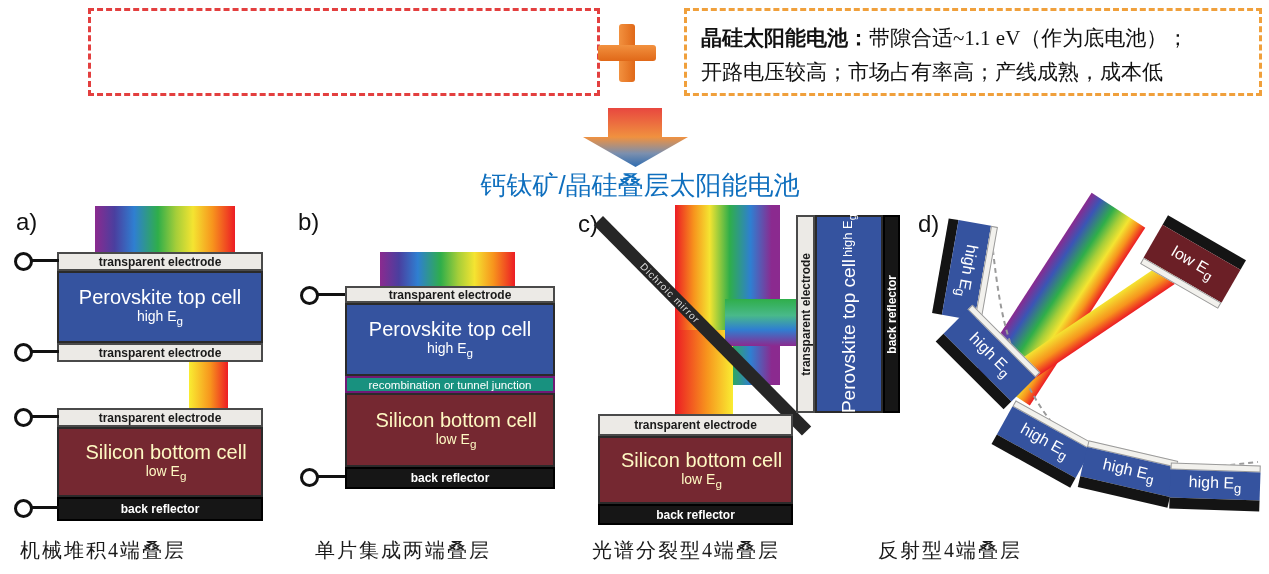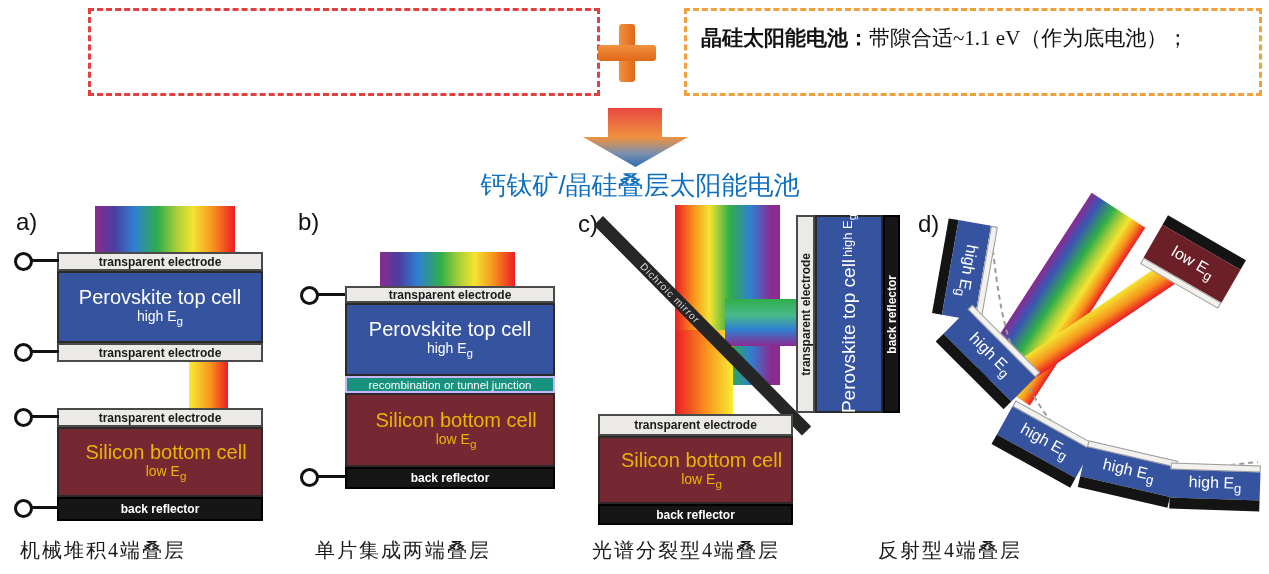--- a/index.html
+++ b/index.html
@@ -20,23 +20,23 @@
   .main-title{position:absolute;left:430px;top:168px;width:420px;text-align:center;
               font-size:26px;font-weight:400;color:#0f6fbe;}
   
   .dlabel{position:absolute;font-size:24px;color:#111;}
   .caption{position:absolute;top:537px;width:280px;text-align:left;
            font-family:"Liberation Serif",serif;font-size:20px;color:#1a1a1a;letter-spacing:2px;}
   .layer{position:absolute;box-sizing:border-box;display:flex;flex-direction:column;
          align-items:center;justify-content:center;z-index:4;}
   .elec{background:#eceae6;border:2px solid #4a4a4a;font-size:12px;font-weight:700;color:#1a1a1a;}
   .perov{background:#35539f;border:2px solid #2a2a2a;color:#fff;}
-  .sil{background:#752831;border:2px solid #2a2a2a;color:#eab308;padding-left:12px;}
+  .sil{background:#752831;border:2px solid #2a2a2a;color:#fef9c3;padding-left:12px;}
   .backref{background:#161616;border:2px solid #000;color:#fff;font-size:12px;font-weight:700;}
-  .junction{background:#18917f;border:2px solid #c4b5fd;color:#fff;font-size:11.5px;}
+  .junction{background:#18917f;border:2px solid #701a75;color:#fff;font-size:11.5px;}
   .cell-main{font-size:20px;line-height:22px;white-space:nowrap;}
   .cell-sub{font-size:14px;line-height:16px;}
   .spectrum{position:absolute;z-index:1;
      background:linear-gradient(90deg,#8b2a8f,#4a3f9f 14%,#2f7fd1 28%,#2fae4a 45%,#a6ce39 58%,#f4e431 70%,#f7941d 84%,#ec1c24);}
   .beam-warm-v{position:absolute;z-index:1;background:linear-gradient(90deg,#f9ed32,#f7941d 55%,#ed1c24);}
   .term{position:absolute;width:13px;height:13px;border:3px solid #111;border-radius:50%;background:#fff;z-index:5;}
   .term::after{content:"";position:absolute;left:13px;top:4px;width:29px;height:3px;background:#111;}
   
   .c-rainbow-v{position:absolute;left:675px;top:205px;width:105px;height:180px;z-index:1;
      background:linear-gradient(90deg,#ec1c24,#f7941d 18%,#f4e431 33%,#2fae4a 52%,#2f7fd1 72%,#8b2a8f 92%);}
@@ -86,20 +86,21 @@
   <div class="infobox left-box">
   </div>
 
   <div class="plus">
       <div class="pv"></div>
       <div class="ph"></div>
     </div>
 
   <div class="infobox right-box">
     <div class="box-line"><span class="box-lead">晶硅太阳能电池：</span><span>带隙合适~1.1 eV（作为底电池）；</span></div>
+    <div class="box-line"><span>开路电压较高；市场占有率高；产线成熟，成本低</span></div>
   </div>
 
   <div class="big-arrow">
       <div class="ab"></div>
       <div class="ah"></div>
     </div>
 
   <div class="main-title">钙钛矿/晶硅叠层太阳能电池</div>
 
   <div class="dlabel" style="left:16px;top:208px">a)</div>

